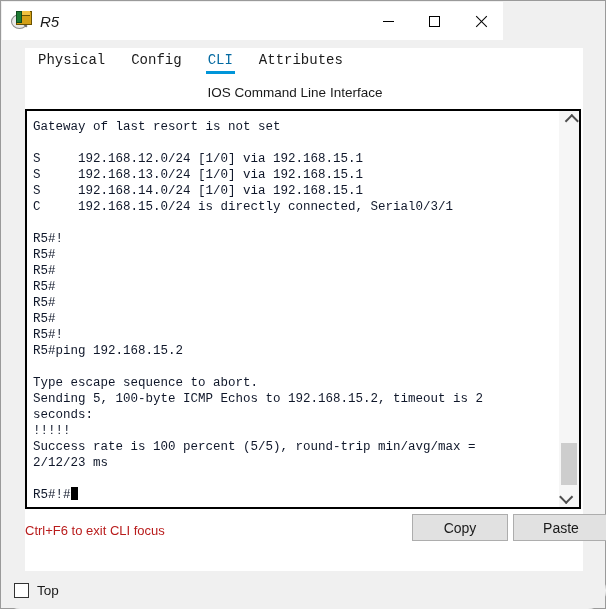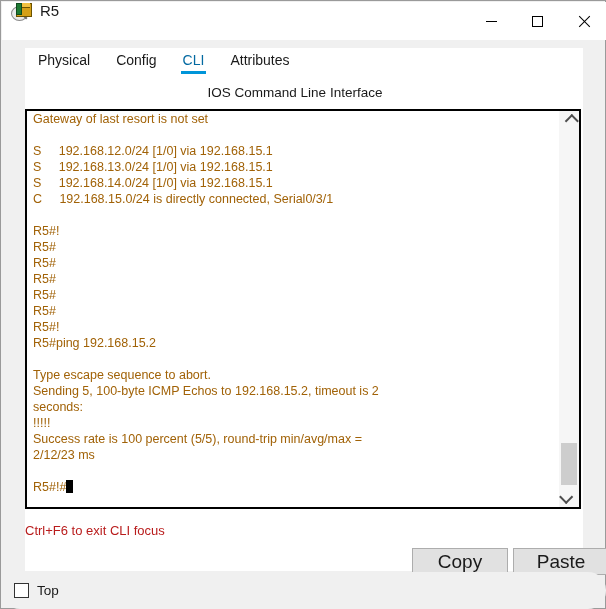--- a/index.html
+++ b/index.html
@@ -20,24 +20,26 @@
     height: 609px;
     background: #f0f0f0;
     box-sizing: border-box;
     border: 1px solid #9a9a9a;
   }
 
   
   .titlebar {
     position: absolute;
     left: 1px; top: 1px;
-    width: 604px;
+    width: 501px;
     height: 38px;
     background: #ffffff;
     display: flex;
+    align-items: center;
+    font-style: italic;
   }
   .title-icon {
     width: 22px;
     height: 22px;
     margin-left: 9px;
     position: relative;
     flex: none;
   }
   .title-icon .disc {
     position: absolute;
@@ -131,20 +133,21 @@
 
   
   .tabs {
     position: absolute;
     left: 24px; top: 47px;
     width: 558px;
     height: 31px;
     background: #ffffff;
     display: flex;
     align-items: flex-start;
+    font-family: Liberation Mono, monospace;
   }
   .tab {
     position: relative;
     padding: 4px 13px 0 13px;
     font-size: 14px;
     color: #1a1a1a;
     cursor: default;
     height: 27px;
     box-sizing: border-box;
   }
@@ -182,25 +185,25 @@
     width: 556px;
     height: 400px;
     border: 2px solid #000000;
     background: #ffffff;
     box-sizing: border-box;
     display: flex;
     overflow: hidden;
   }
   .term-text {
     flex: 1 1 auto;
-    padding: 0 0 0 6px;
-    font-family: Liberation Sans, sans-serif;
+    padding: 8px 0 0 6px;
+    font-family: Liberation Mono, monospace;
     font-size: 12.5px;
     line-height: 16px;
-    color: #a16207;
+    color: #0f172a;
     white-space: pre;
     overflow: hidden;
   }
   .cursor {
     display: inline-block;
     width: 7px;
     height: 13px;
     background: #000;
     vertical-align: -2px;
   }
@@ -249,27 +252,26 @@
     color: #b91c1c;
   }
   .btn {
     position: absolute;
     top: 435px;
     width: 96px;
     height: 27px;
     background: #e1e1e1;
     border: 1px solid #adadad;
     box-sizing: border-box;
-    font-size: 19px;
+    font-size: 14px;
     color: #1a1a1a;
     display: flex;
     align-items: center;
     justify-content: center;
     cursor: default;
-    margin-top: 34px;
   }
   .btn.copy  { left: 387px; }
   .btn.paste { left: 488px; }
 
   
   .bottombar {
     position: absolute;
     left: 1px; top: 571px;
     width: 604px;
     height: 37px;

